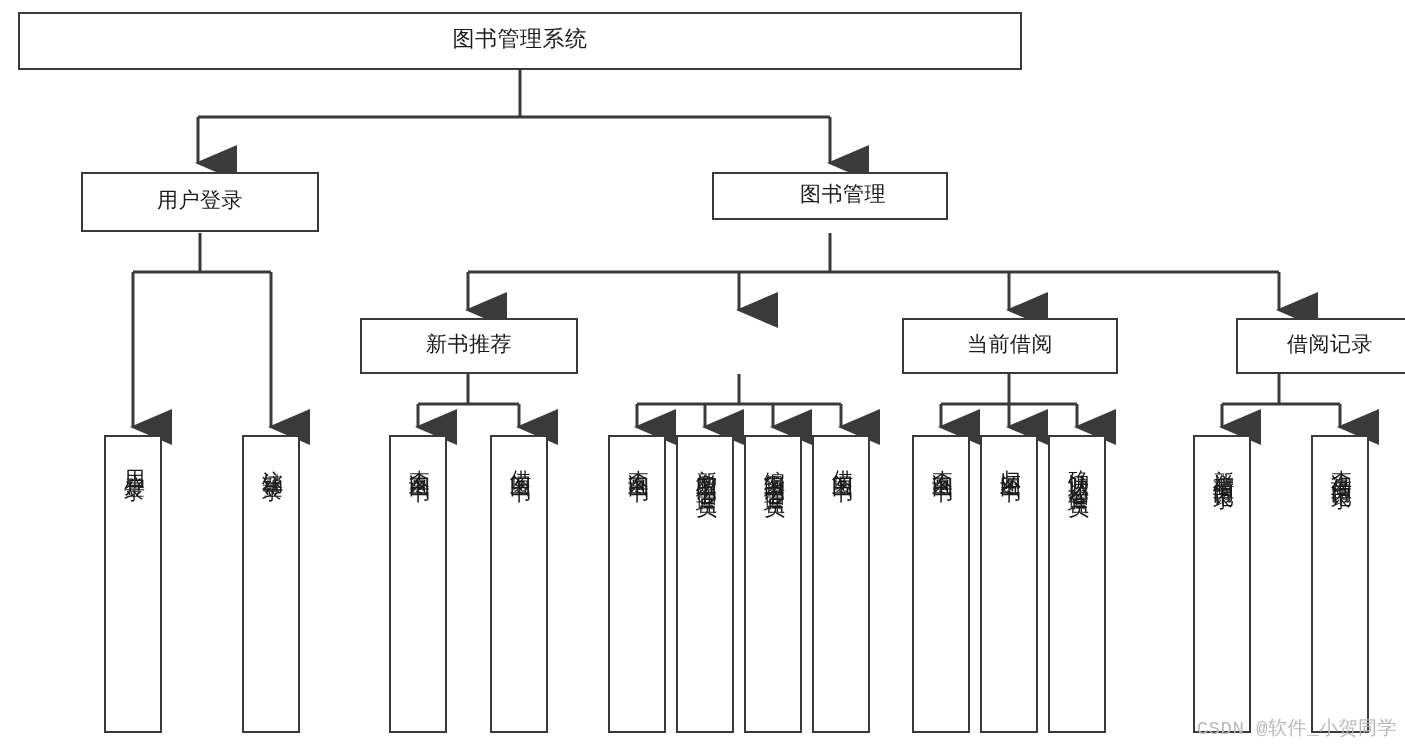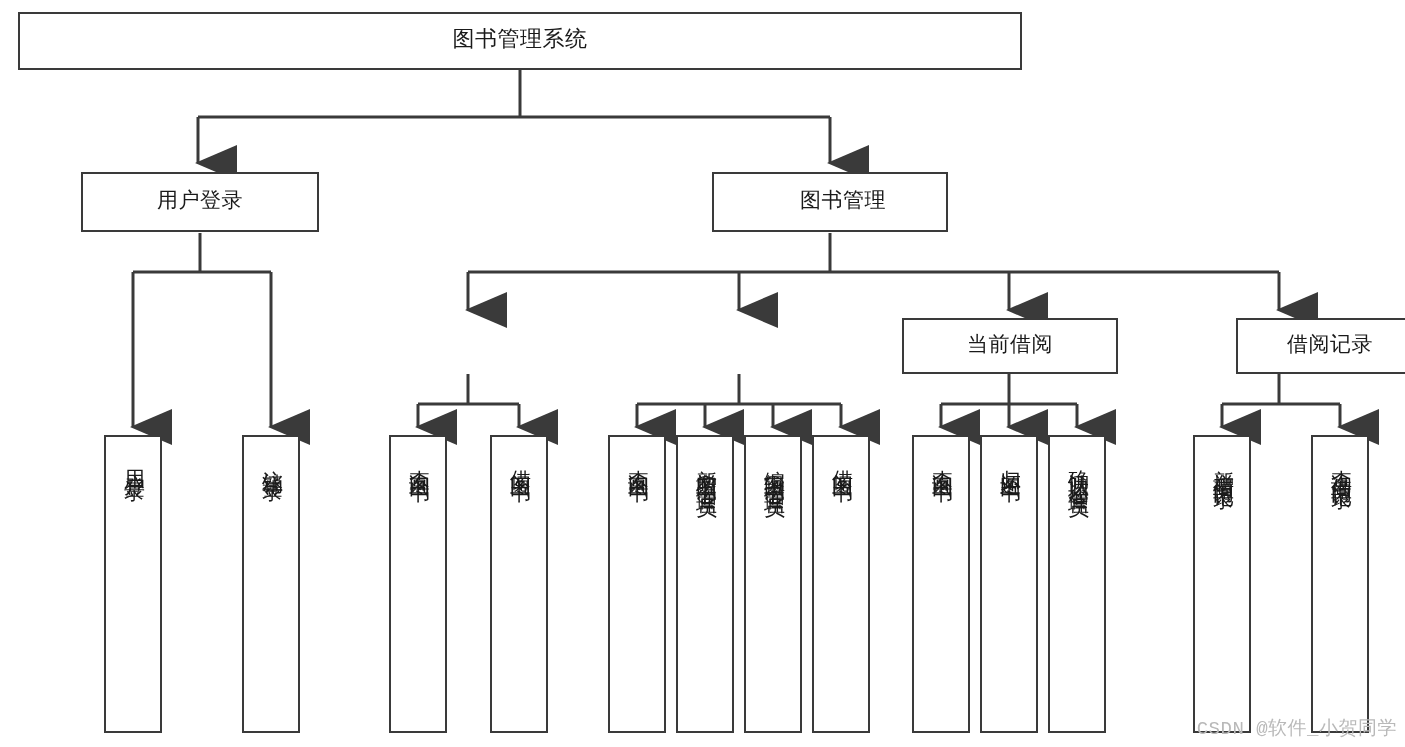--- a/index.html
+++ b/index.html
@@ -130,24 +130,27 @@
     </g>
   </svg>
 
   <div class="node root h-node" style="left:18px; top:12px; width:1004px; height:58px;">
     <span class="node-label">图书管理系统</span>
   </div>
 
   <div class="node h-node" style="left:81px; top:172px; width:238px; height:60px;">
     <span class="node-label">用户登录</span>
   </div>
-  <div class="node h-node" style="left:712px; top:172px; width:236px; height:60px;padding-left:26px;">
+  <div class="node h-node" style="left:712px; top:172px; width:236px; height:48px;padding-left:26px;">
     <span class="node-label">图书管理</span>
   </div>
 
+  <div class="node h-node" style="left:360px; top:318px; width:218px; height:56px;">
+    <span class="node-label">新书推荐</span>
+  </div>
   <div class="node h-node" style="left:902px; top:318px; width:216px; height:56px;">
     <span class="node-label">当前借阅</span>
   </div>
   <div class="node h-node" style="left:1236px; top:318px; width:188px; height:56px;">
     <span class="node-label">借阅记录</span>
   </div>
 
   <div class="node v-node" style="left:104px; top:435px; width:58px; height:298px;">
     <span class="node-label">用户登录</span>
   </div>

